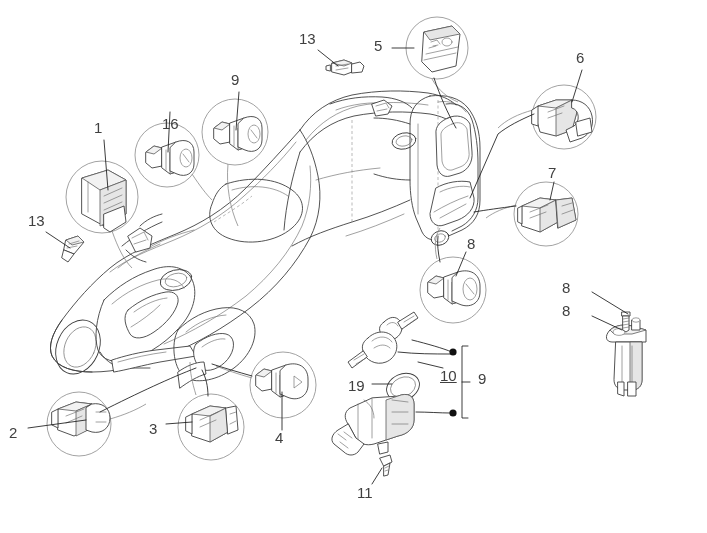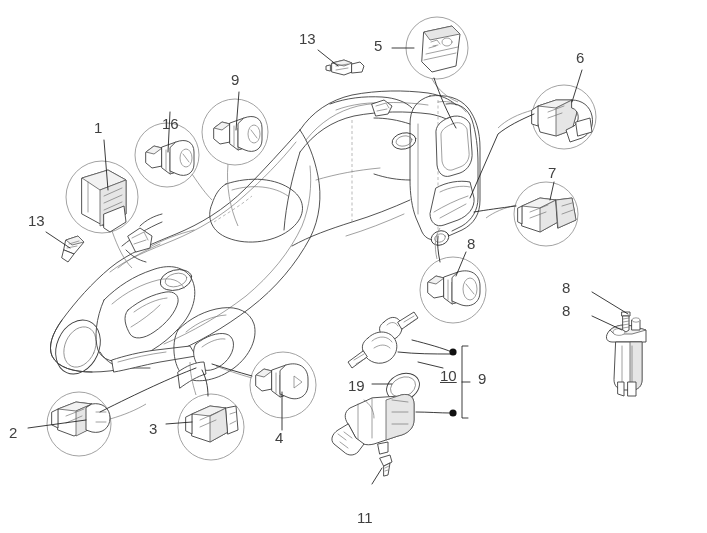--- a/index.html
+++ b/index.html
@@ -489,21 +489,21 @@
     <div class="callout" style="left:576px;top:50px;">6</div>
 
     <div class="callout" style="left:548px;top:165px;">7</div>
 
     <div class="callout" style="left:467px;top:236px;">8</div>
 
     <div class="callout" style="left:478px;top:371px;">9</div>
 
     <div class="callout" style="left:440px;top:368px;text-decoration:underline;">10</div>
 
-    <div class="callout" style="left:357px;top:485px;margin-top:25px;">11</div>
+    <div class="callout" style="left:357px;top:485px;">11</div>
 
     <div class="callout" style="left:348px;top:378px;">19</div>
 
     <div class="callout" style="left:299px;top:31px;">13</div>
 
     <div class="callout" style="left:28px;top:213px;">13</div>
 
     <div class="callout" style="left:562px;top:303px;">8</div>
 
     <div class="callout" style="left:562px;top:280px;">8</div>

